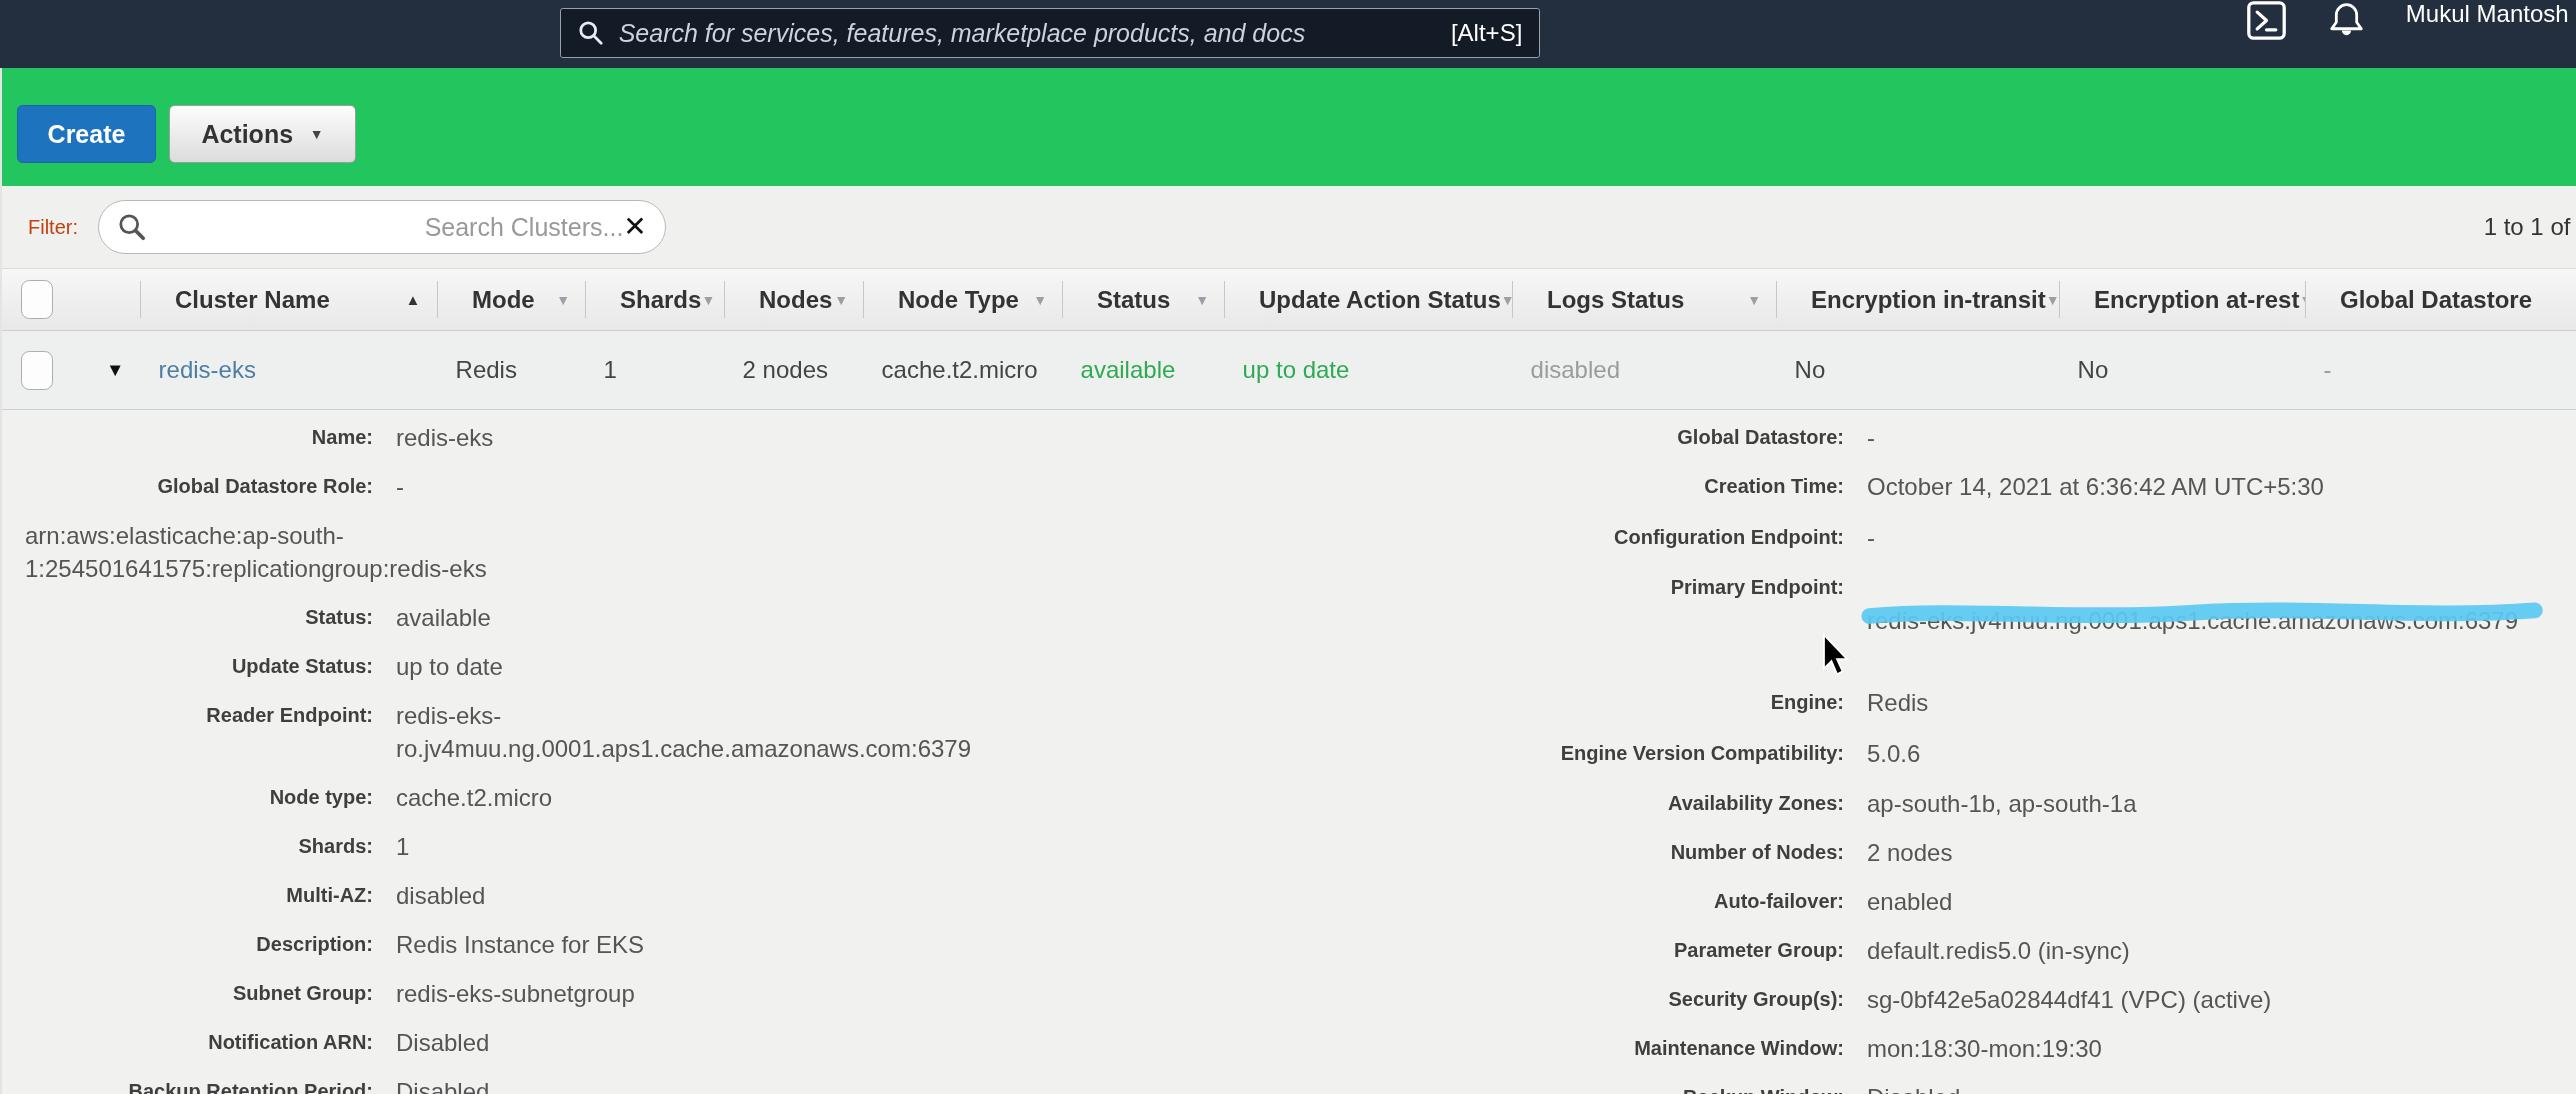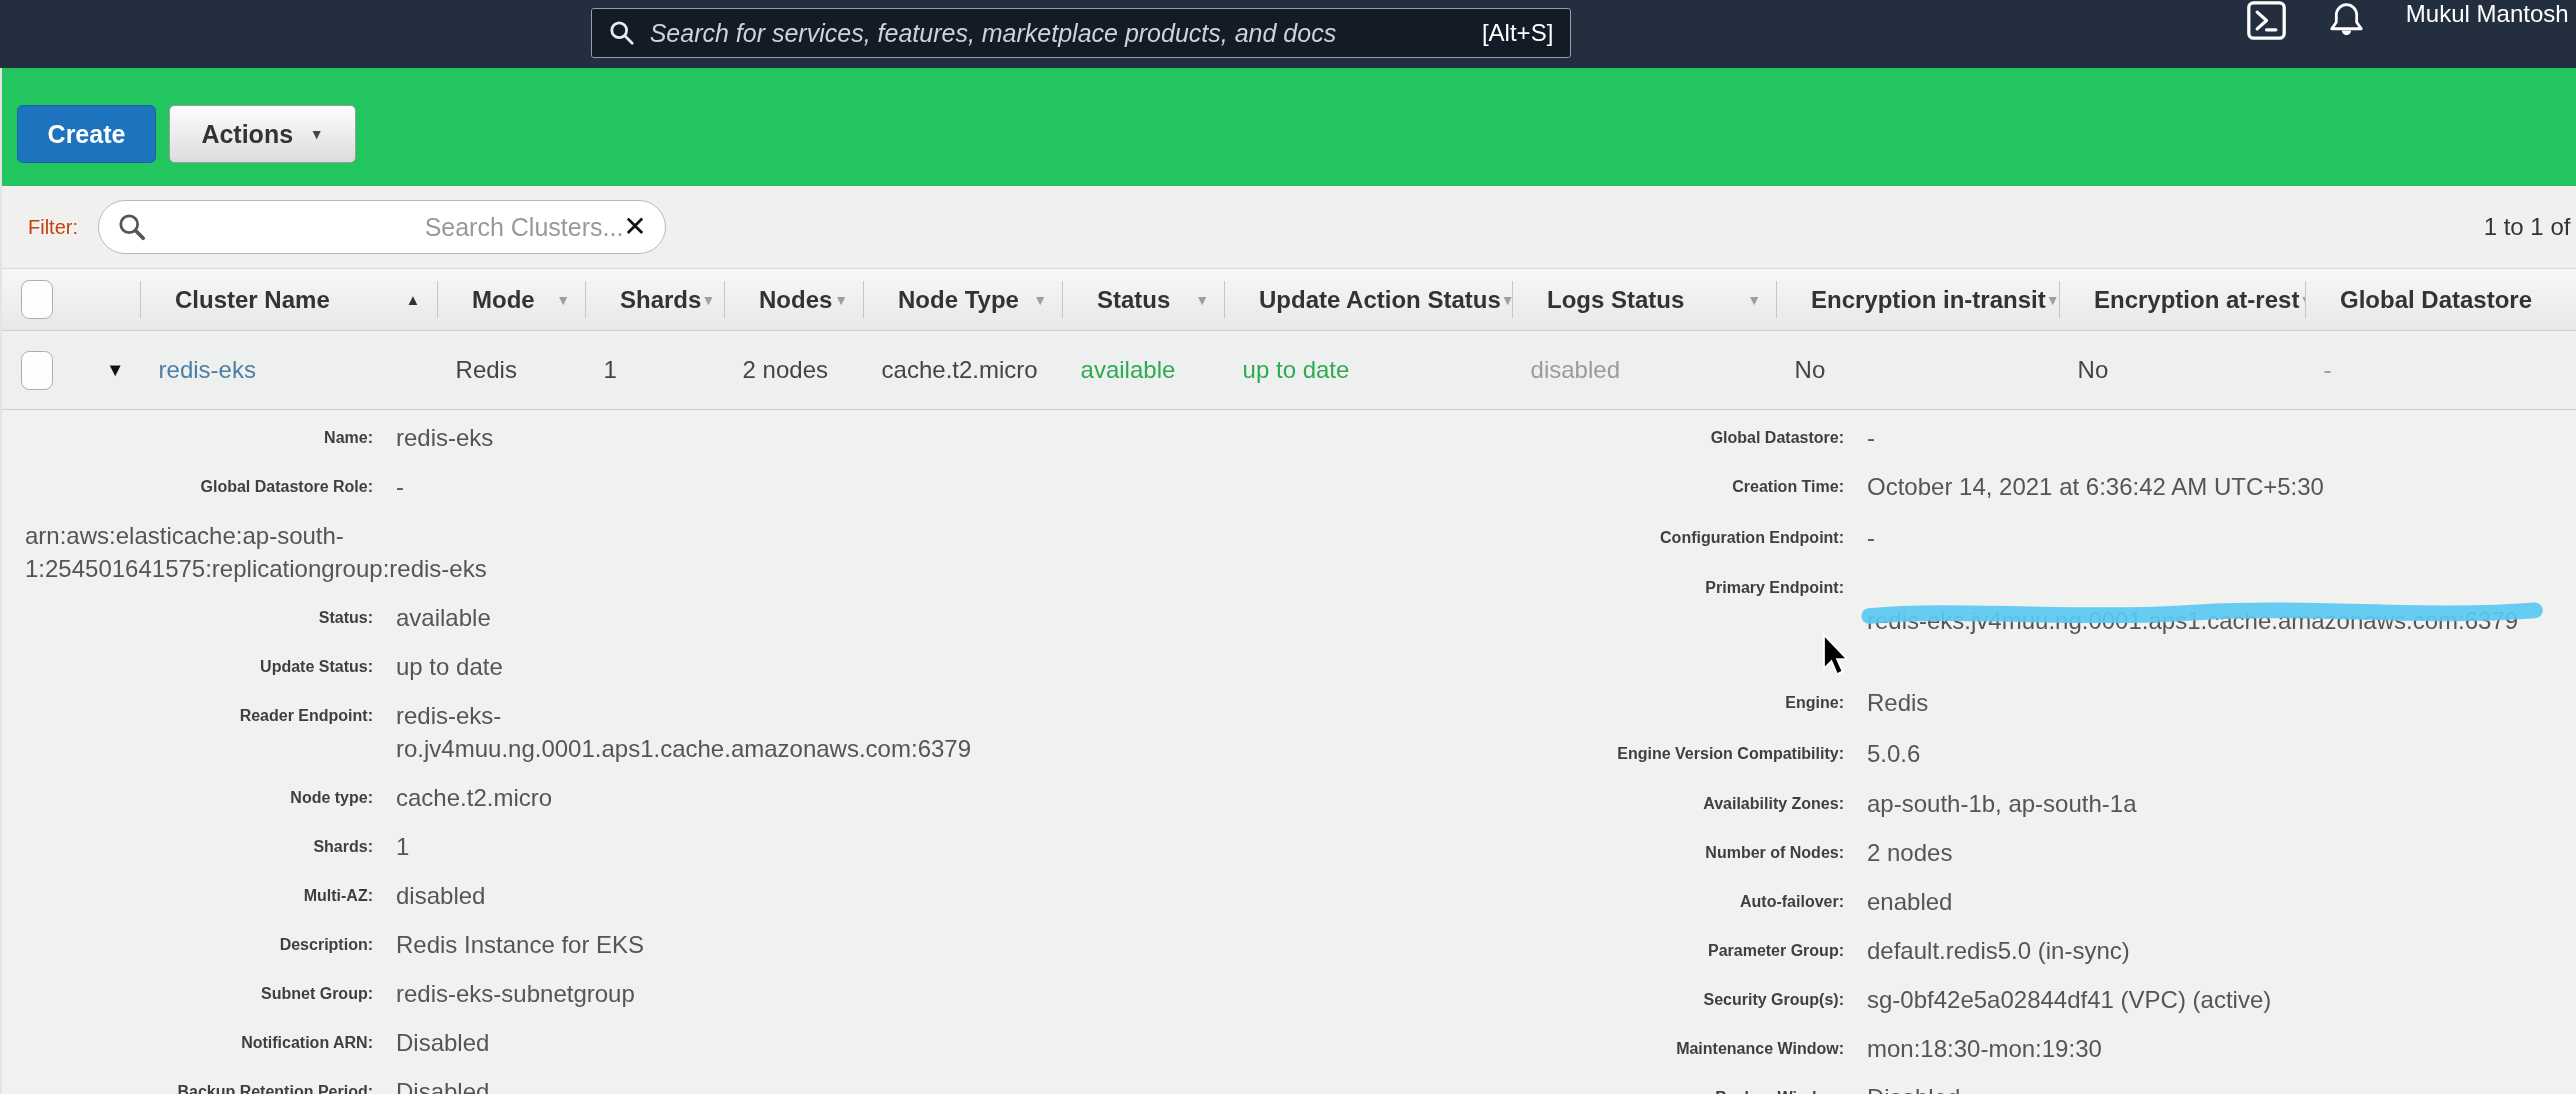--- a/index.html
+++ b/index.html
@@ -4,21 +4,21 @@
 <style>
   html,body { margin:0; padding:0; }
   body {
     width:2576px; height:1095px; position:relative; overflow:hidden;
     background:#ffffff; font-family:"Liberation Sans","DejaVu Sans",sans-serif;
     color:#444;
   }
   
   .topbar { position:absolute; top:0; left:0; width:2576px; height:68px; background:var(--topbar-bg,#232f3e); }
   .aws-search {
-    position:absolute; left:591px; top:8.3px; width:980px; height:50px; box-sizing:border-box;
+    position:absolute; left:560px; top:8.3px; width:980px; height:50px; box-sizing:border-box;
     background:#131b27; border:1.9px solid #97a1ad; border-radius:2.8px;
     display:flex; align-items:center; padding:0 16.7px; cursor:text;
   }
   .aws-search svg { flex:none; }
   .aws-search .ph { font-style:italic; color:#ccd3da; font-size:25px; margin-left:15px; flex:1; white-space:nowrap; overflow:hidden; }
   .aws-search .kbd { color:#ffffff; font-size:24px; flex:none; }
   .topbar-right { position:absolute; right:7.4px; top:0; height:68px; display:flex; align-items:flex-start; gap:41px; }
   .username { color:#ffffff; font-size:24px; white-space:nowrap; }
   
   .content { position:absolute; top:68px; left:0; width:2576px; height:1027px; border-left:2.8px solid #e4e4e4; box-sizing:border-box; background:#fff; }
@@ -52,21 +52,21 @@
   .link { color:var(--link-blue,#4e7da3); cursor:pointer; }
   .green { color:var(--status-green,#2eaa52); }
   .muted { color:var(--muted-gray,#9b9b9b); }
   
   .details { position:relative; height:686px; background:#f1f1ef; border-top:0.9px solid #cfcfcf; overflow:hidden; }
   .dcol { position:absolute; top:11px; }
   .dcol-left { left:0; }
   .dcol-right { left:1429px; }
   .drow { display:flex; margin-bottom:16px; line-height:33px; }
   .drow.mt { margin-top:17.6px; }
-  .dlabel { flex:none; width:371px; text-align:right; font-size:16px; font-weight:bold; color:#3f3f3f; }
+  .dlabel { flex:none; width:371px; text-align:right; font-size:20px; font-weight:bold; color:#3f3f3f; }
   .dcol-right .dlabel { width:413px; }
   .dvalue { margin-left:23px; font-size:24px; color:#555; white-space:pre-line; max-width:909px; position:relative; }
   .hl-svg { position:absolute; left:-7.4px; top:29px; pointer-events:none; }
   .cursor-svg { position:absolute; left:1820px; top:223px; pointer-events:none; }
 </style>
 </head>
 <body>
 
 <div class="topbar">
   <div class="aws-search">

